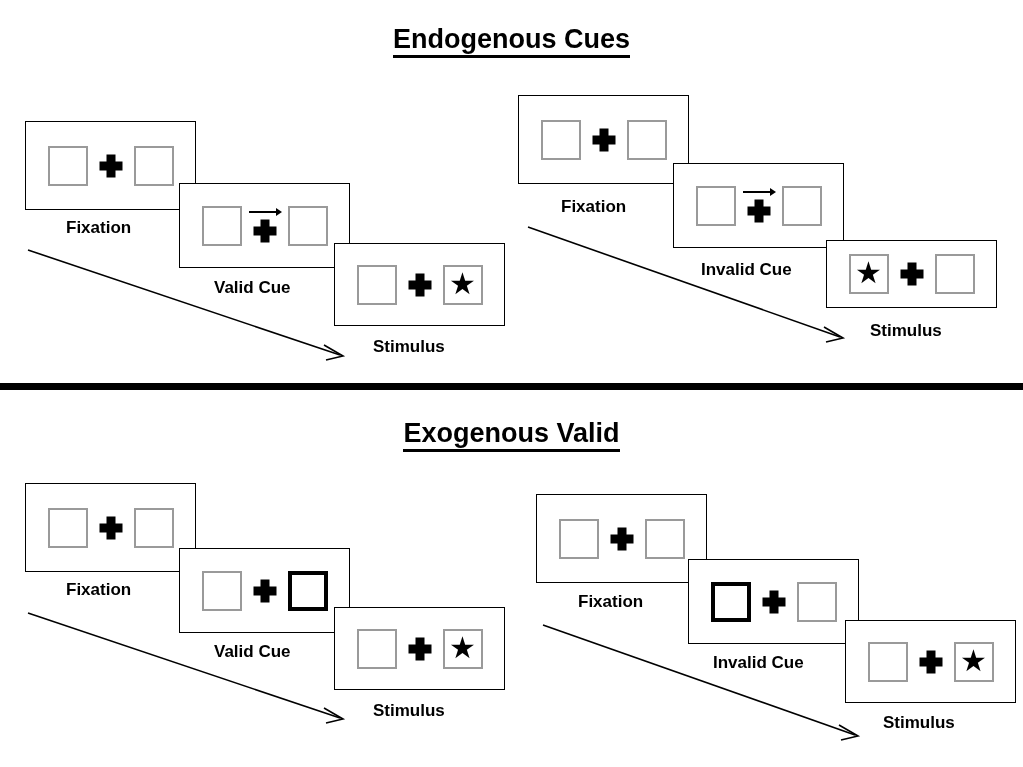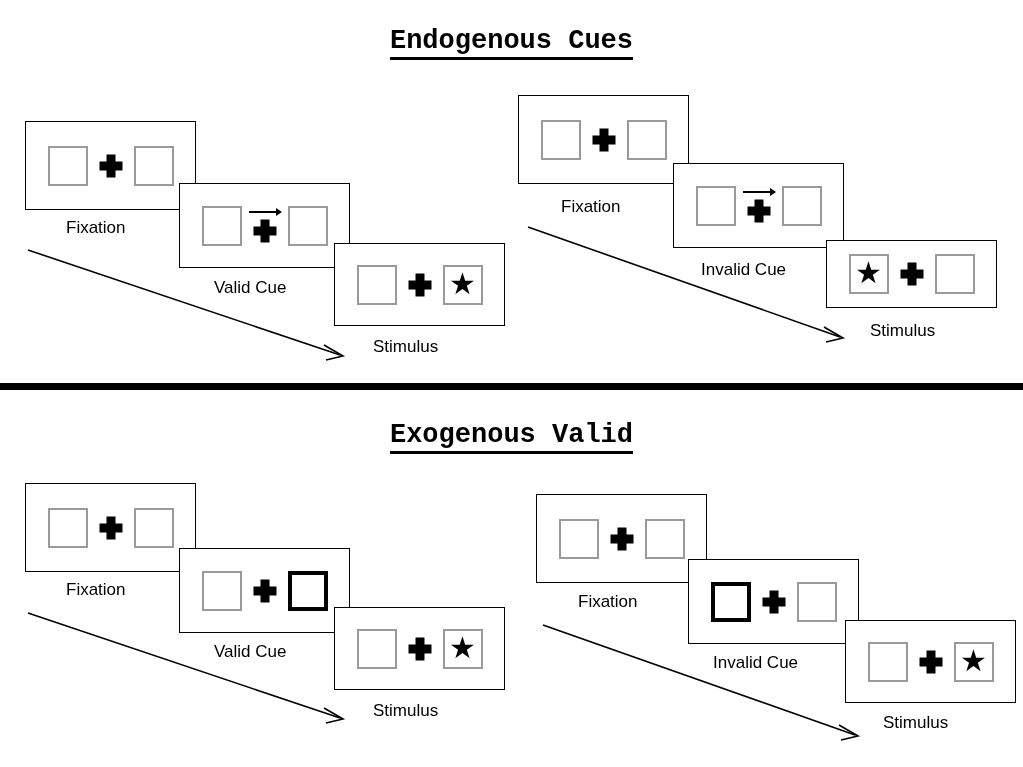--- a/index.html
+++ b/index.html
@@ -20,21 +20,20 @@
     width: 100%;
     text-align: center;
     font-size: 27px;
     font-weight: bold;
     color: #000000;
     letter-spacing: 0px;
   }
   .section-title span {
     border-bottom: 3px solid #000000;
     padding-bottom: 1px;
-    font-family: Liberation Mono, monospace;
   }
 
   .divider {
     position: absolute;
     left: 0;
     width: 1023px;
     height: 7px;
     background: #000000;
   }
 
@@ -118,21 +117,21 @@
     line-height: 1;
     color: #000000;
     display: block;
     margin-top: -2px;
   }
 
   
   .caption {
     position: absolute;
     font-size: 17px;
-    font-weight: normal;
+    font-weight: bold;
     color: #000000;
     white-space: nowrap;
   }
 
   
   .time-arrow {
     position: absolute;
     pointer-events: none;
   }
 </style>

